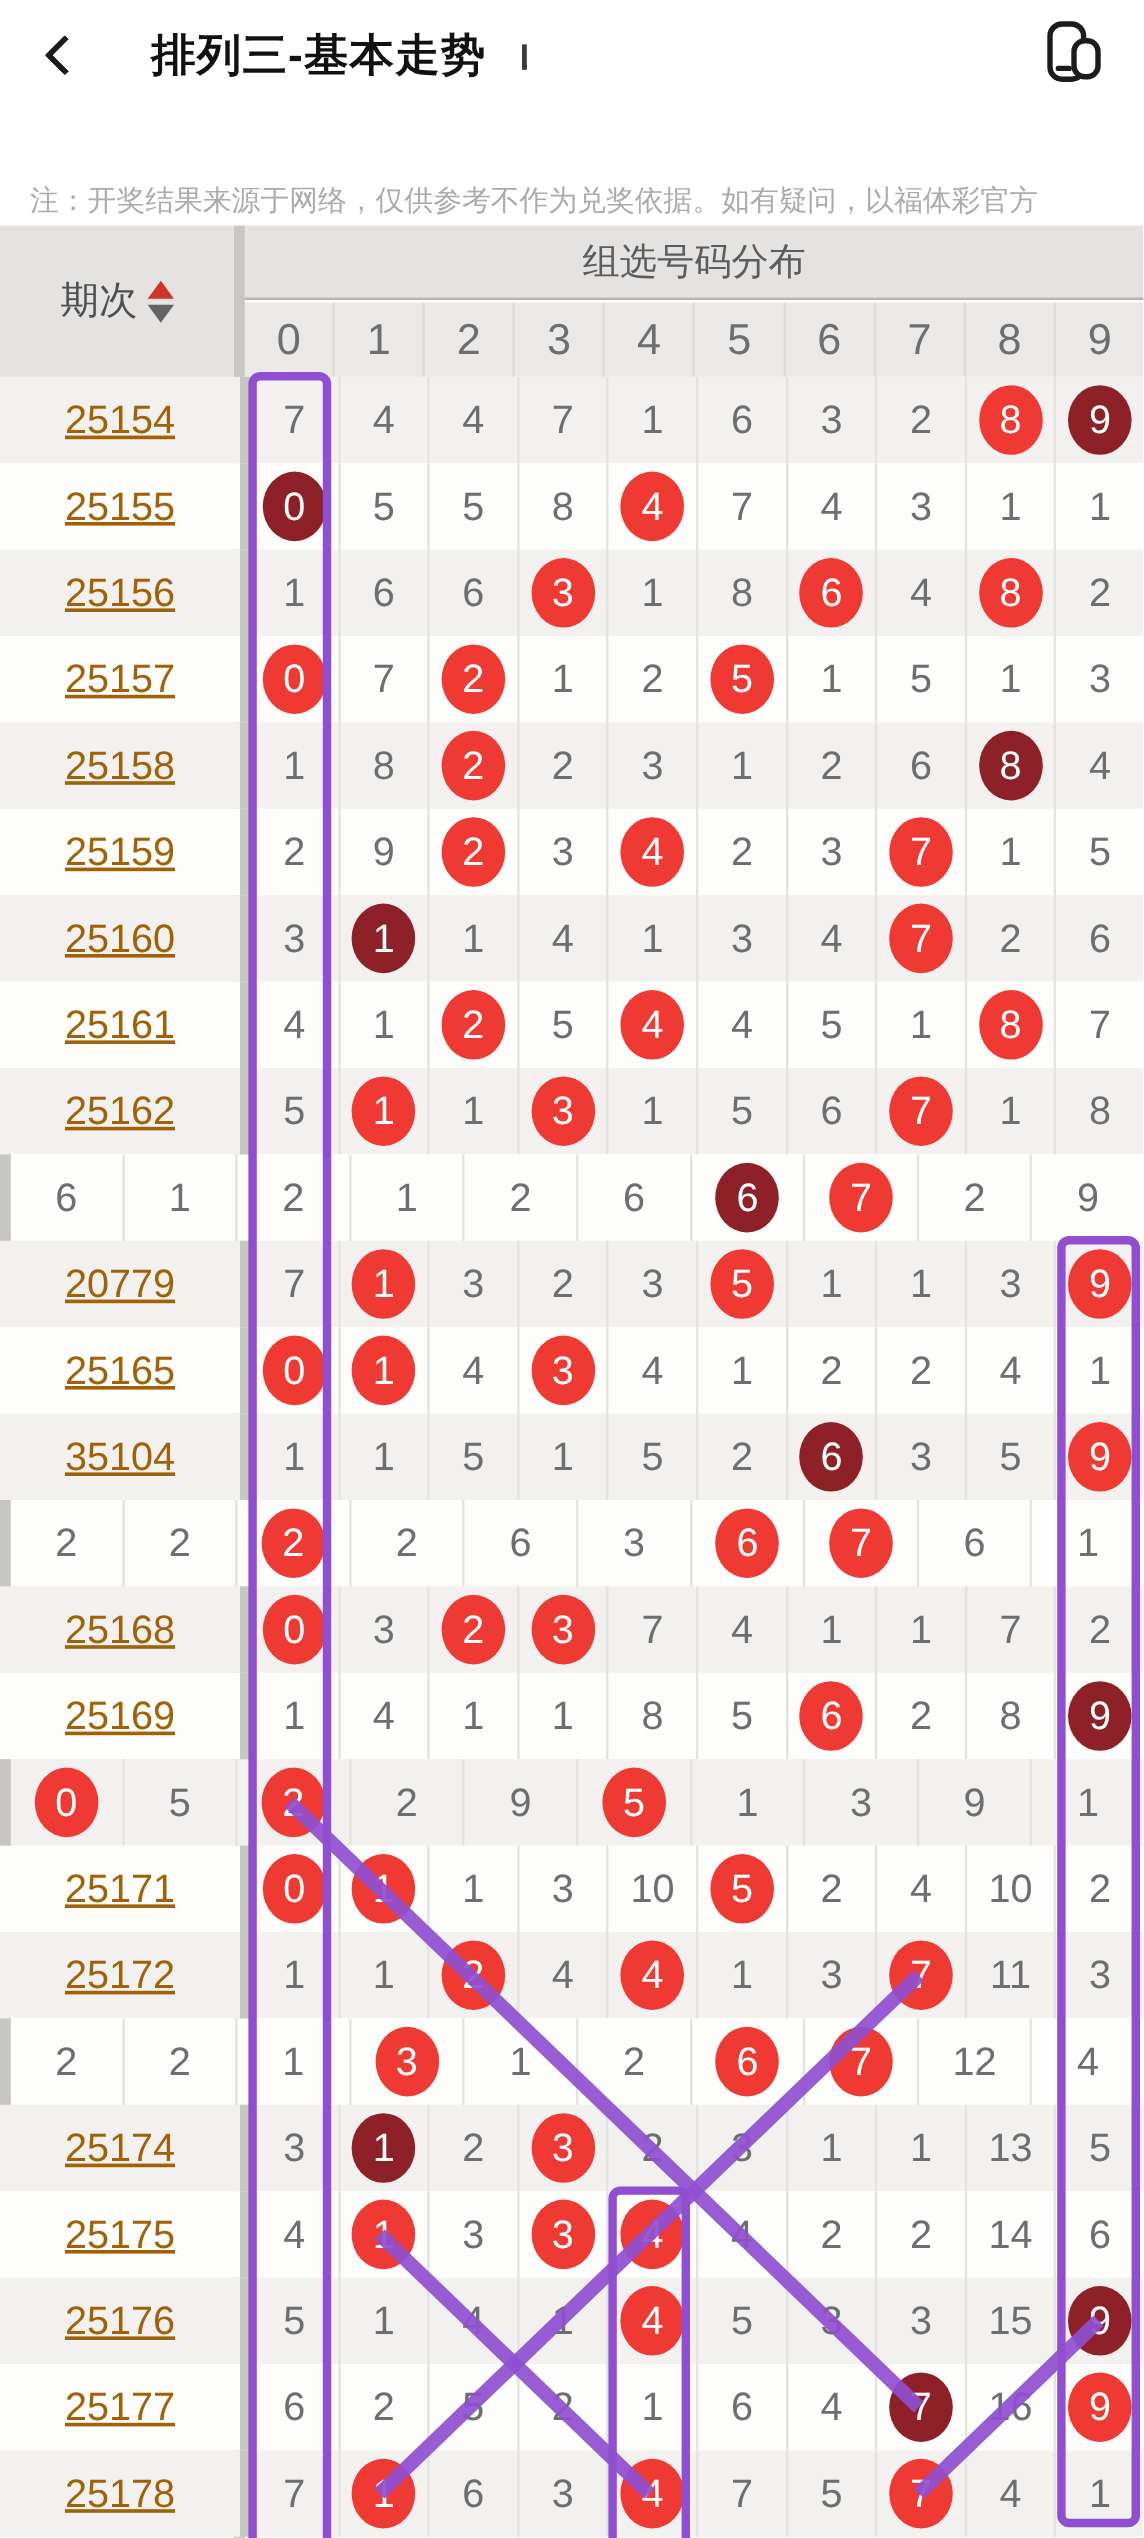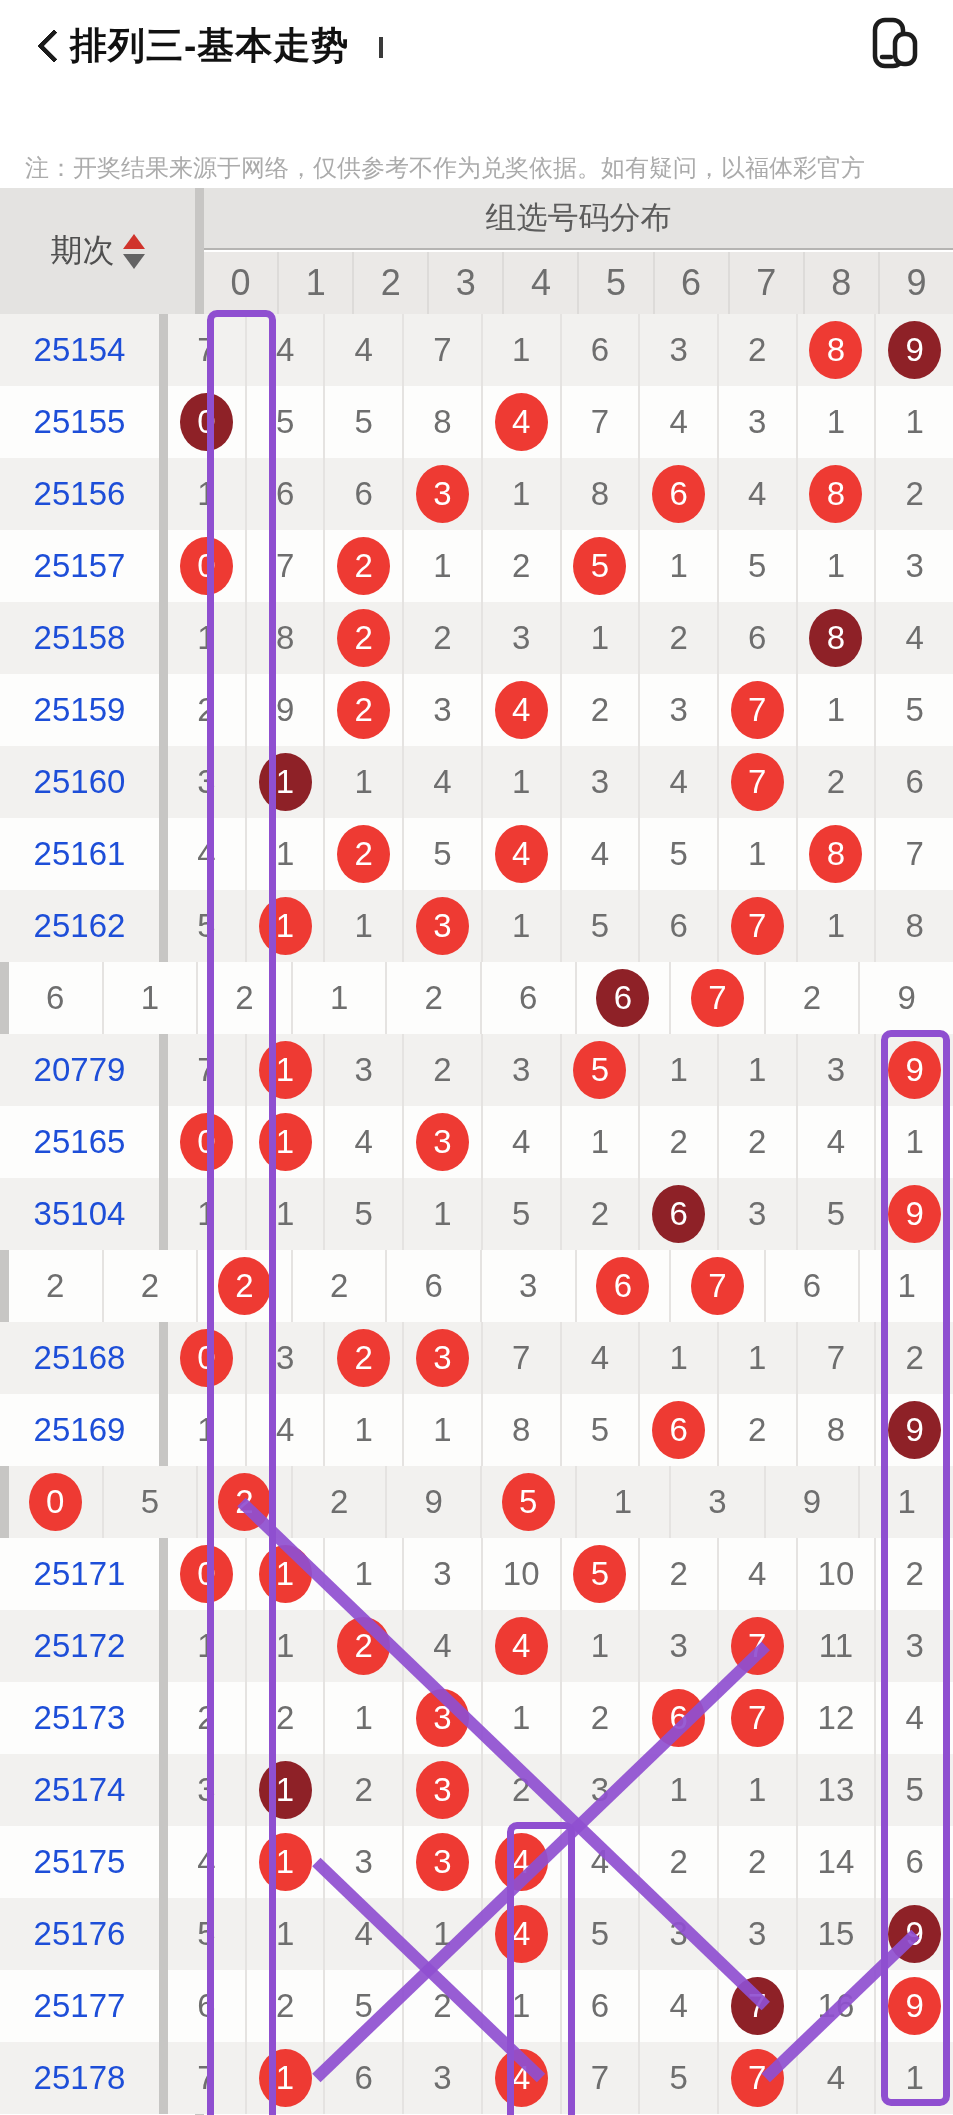--- a/index.html
+++ b/index.html
@@ -6,21 +6,21 @@
   html,body { width: 953px; height: 2115px; overflow: hidden; background:#fff;
               font-family: "Liberation Sans", "DejaVu Sans", sans-serif; }
   .app { position: relative; width: 953px; height: 2115px; background:#fff; overflow:hidden; }
 
   
   .topbar { position:absolute; top:0; left:0; width:953px; height:92px;
             display:flex; align-items:center; padding:0 30px; background:#fff; }
   .back-btn { width:40px; height:40px; display:flex; align-items:center; justify-content:center; cursor:pointer; }
   .back-chev { width:24px; height:24px; border-left:5px solid #1c1c1c; border-bottom:5px solid #1c1c1c;
                transform: rotate(45deg); border-radius:2px; margin-left:8px; }
-  .title { font-size:37px; font-weight:700; color:#111; letter-spacing:1px; }
+  .title { font-size:37px; font-weight:700; color:#111; margin-left:56px; letter-spacing:1px; }
   .caret-btn { margin-left:30px; cursor:pointer; }
   .caret-down { width:20px; height:20px; border-right:4px solid #3a3a3a; border-bottom:4px solid #3a3a3a;
                 transform: rotate(45deg); margin-top:-8px; }
   .winicon { margin-left:auto; }
 
   
   .notice { position:absolute; top:148px; left:0; width:953px; height:40px; padding-left:25px;
             font-size:24px; color:#ababab; white-space:nowrap; overflow:hidden; line-height:40px; }
 
   
@@ -37,22 +37,22 @@
               border-top:15px solid #636363; }
   .vdivider { position:absolute; left:195px; top:0; width:9px; height:1927px; background:#c7c6c4; }
   .colheads { position:absolute; left:204px; top:64px; width:749px; height:62px; display:flex; background:#ebe9e7; }
   .colheads .ch { flex:1; display:flex; align-items:center; justify-content:center;
                   font-size:36px; color:#6e6e6e; border-right:2px solid #dddbd9; }
   .colheads .ch:last-child { border-right:none; }
 
   .rows { position:absolute; left:0; top:126px; width:953px; }
   .row { display:flex; height:72px; background:#fdfdfc; }
   .row.alt { background:#f2f1ef; }
-  .row .period { width:159px; display:flex; align-items:center; justify-content:center;
-                 font-size:33px; color:#1d4ed8; }
+  .row .period { width:200px; display:flex; align-items:center; justify-content:center;
+                 font-size:33px; color:#a16207;text-decoration:underline; }
   .row .gap { width:9px; background:#c7c6c4; }
   .row .cell { flex:1; display:flex; align-items:center; justify-content:center;
                font-size:33px; color:#6e6e6e; border-right:2px solid #e5e3e1; position:relative; }
   .row .cell:last-child { border-right:none; }
   .ball { width:53px; height:58px; border-radius:50%; color:#fff; display:flex;
           align-items:center; justify-content:center; font-size:33px; }
 
   
   .overlay-svg { position:absolute; left:0; top:0; width:953px; height:2115px; pointer-events:none; z-index:6; }
   .hl-rect { position:absolute; border:7px solid #8f4fd0; border-radius:10px; pointer-events:none; z-index:7; }
@@ -463,21 +463,20 @@
           </div>
           <div class="cell">1</div>
           <div class="cell">3</div>
           <div class="cell">
             <span class="ball" style="background: rgb(238, 58, 51);">7</span>
           </div>
           <div class="cell">11</div>
           <div class="cell">3</div>
         </div>
         <div class="row">
-          <div class="period">25173</div>
           <div class="gap"></div>
           <div class="cell">2</div>
           <div class="cell">2</div>
           <div class="cell">1</div>
           <div class="cell">
             <span class="ball" style="background: rgb(238, 58, 51);">3</span>
           </div>
           <div class="cell">1</div>
           <div class="cell">2</div>
           <div class="cell">

